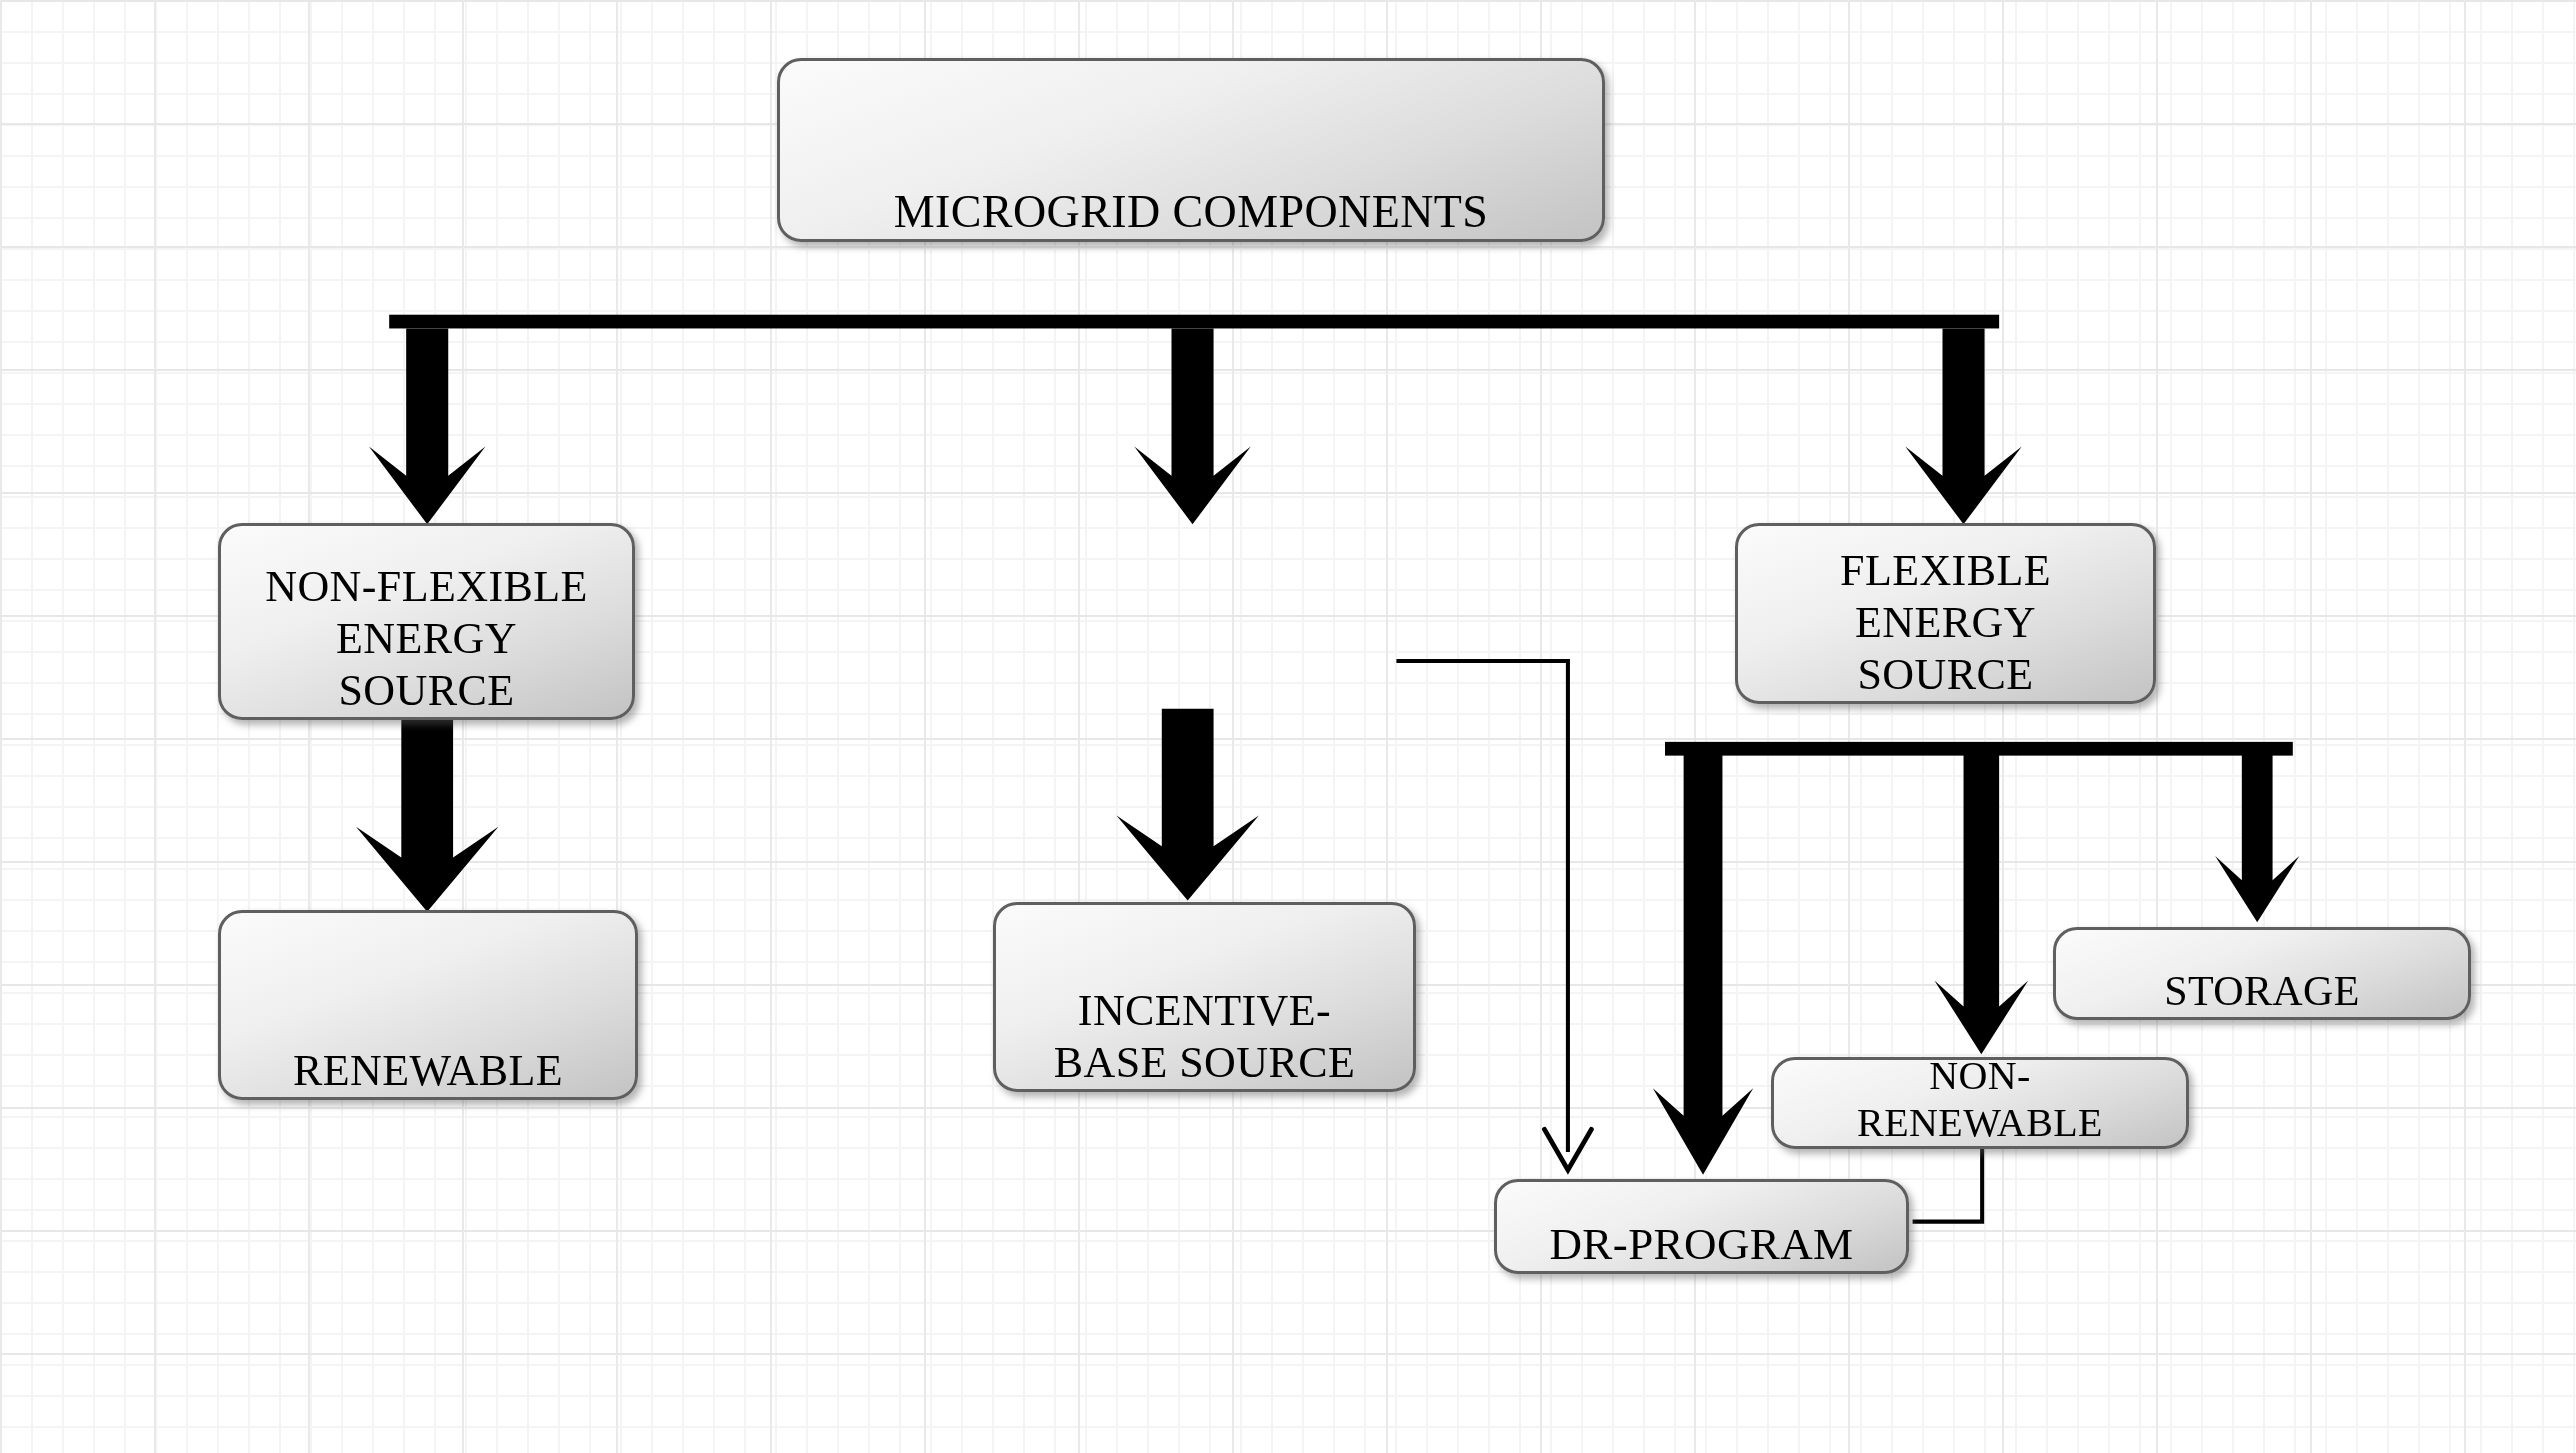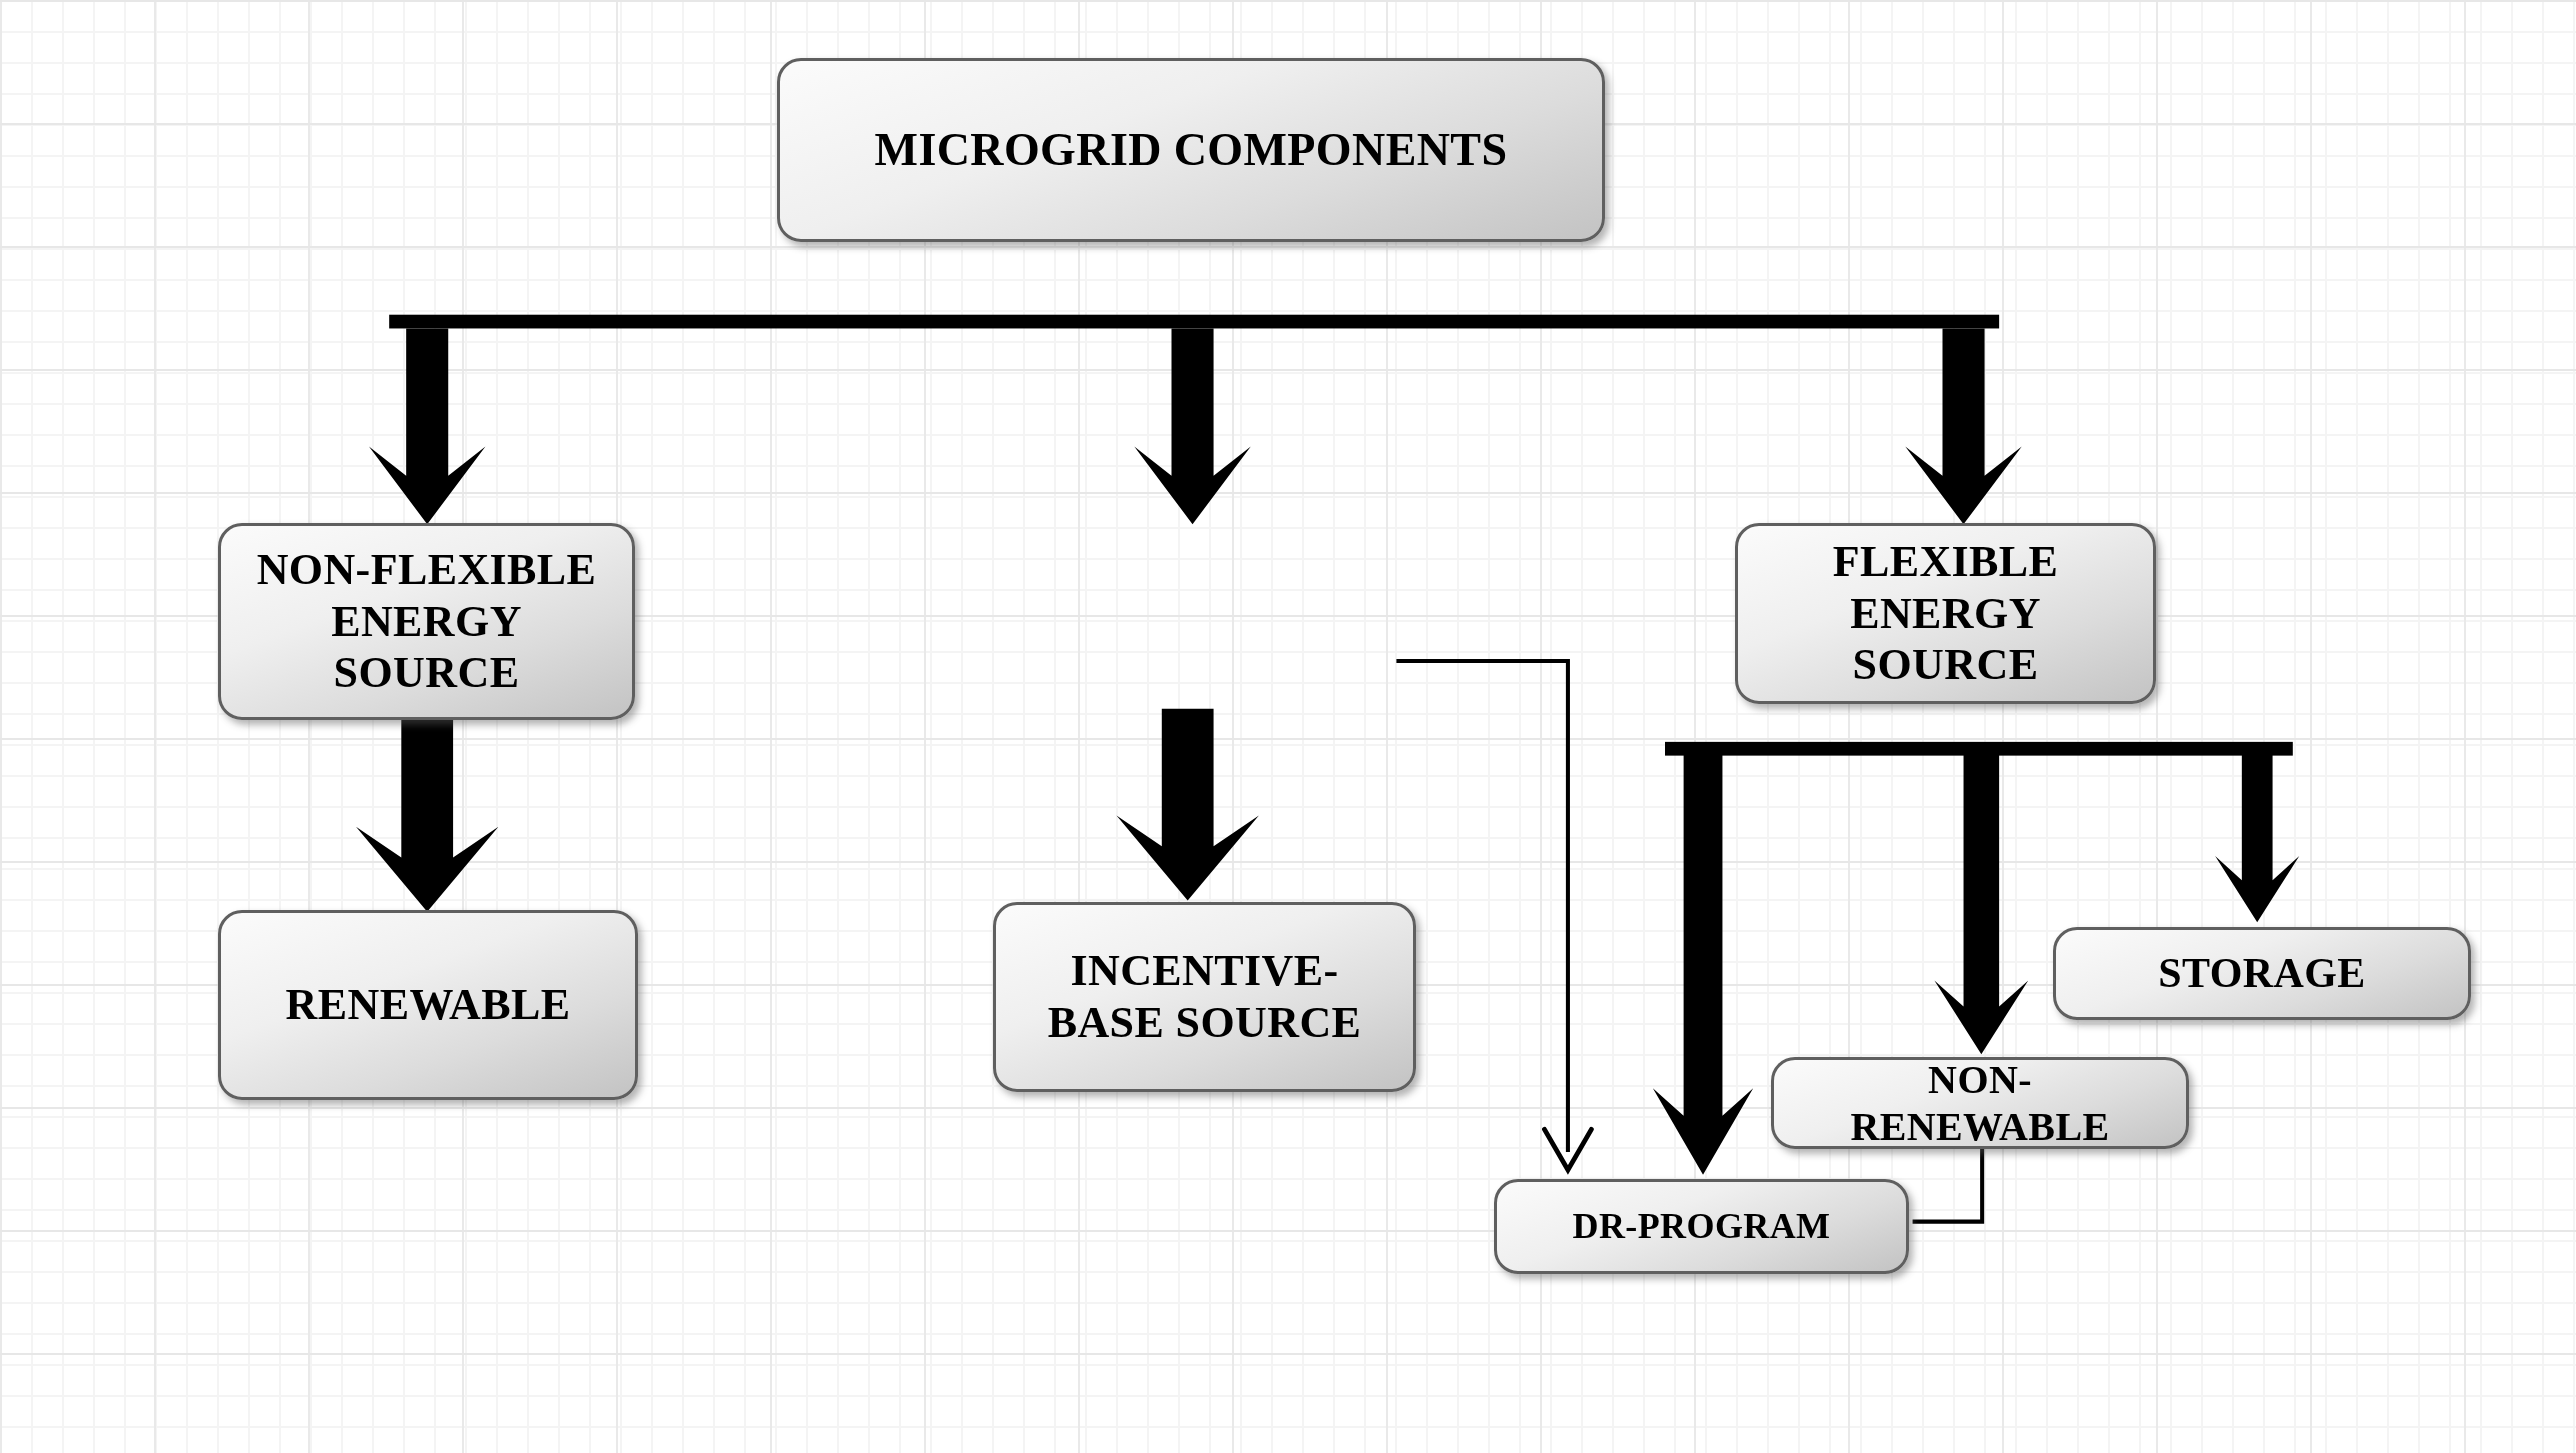--- a/index.html
+++ b/index.html
@@ -12,42 +12,42 @@
       linear-gradient(#e7e7e7 2.4px, transparent 2.4px),
       linear-gradient(90deg, #e9e9e9 2.4px, transparent 2.4px),
       linear-gradient(#f4f4f4 2.4px, transparent 2.4px),
       linear-gradient(90deg, #f4f4f4 2.4px, transparent 2.4px);
     background-size:100% 123px, 154px 100%, 100% 31px, 31px 100%;
     font-family:"Liberation Serif","DejaVu Serif",serif;
   }
   #edges{position:absolute;left:0;top:0;width:2576px;height:1453px;}
   .node{
     position:absolute;
-    display:flex;flex-direction:column;align-items:center;justify-content:center;
+    display:flex;flex-direction:column;align-items:center;justify-content:flex-end;
     text-align:center;
     border:3.2px solid #5f5f5f;
     border-radius:24px;
     background:linear-gradient(160deg,#fbfbfb 0%,#efefef 38%,#dcdcdc 68%,#c3c3c3 100%);
     box-shadow:4px 4.9px 7.3px rgba(90,90,90,0.45);
     color:#000;
-    font-weight:bold;
+    font-weight:normal;
     letter-spacing:0.4px;
     box-sizing:border-box;
   }
   .node span{display:block;line-height:1.18;}
   
   .n-title     {left:777px;  top:58px;   width:828px; height:184px; font-size:46px;}
   .n-nonflex   {left:218px;  top:523px;  width:417px;  height:197px; font-size:44px;}
   .n-timebased {left:978px; top:523px;  width:418px;  height:186px; font-size:44px;}
   .n-flexible  {left:1735px; top:523px;  width:421px;  height:181px; font-size:44px;}
   .n-renewable {left:218px;  top:910px; width:420px;  height:190px; font-size:44px;}
   .n-incentive {left:977px; top:902px; width:423px;  height:190px; font-size:44px;margin-left:16px;}
   .n-storage   {left:2053px; top:927px; width:418px;  height:93px; font-size:42px;}
   .n-nonrenew  {left:1771px; top:1057px; width:418px;  height:92px; font-size:40px;}
-  .n-drprogram {left:1494px; top:1179px; width:415px;  height:95px; font-size:36px;}
+  .n-drprogram {left:1494px; top:1179px; width:415px;  height:95px; font-size:45px;}
 </style>
 </head>
 <body>
 
 <div id="canvas">
 
   <svg id="edges" viewBox="0 0 3184 1796" xmlns="http://www.w3.org/2000/svg">
 
     <rect x="481" y="389" width="1990" height="17" fill="#000"></rect>
 

